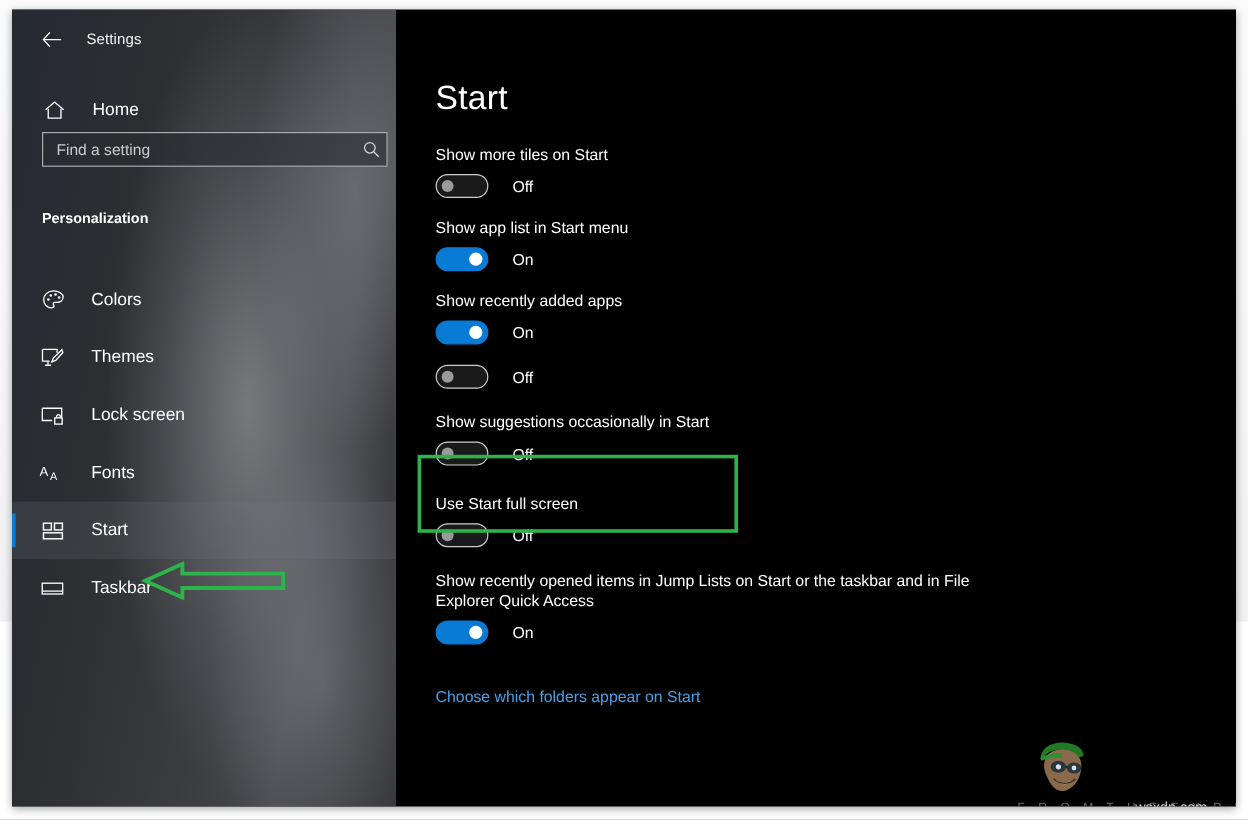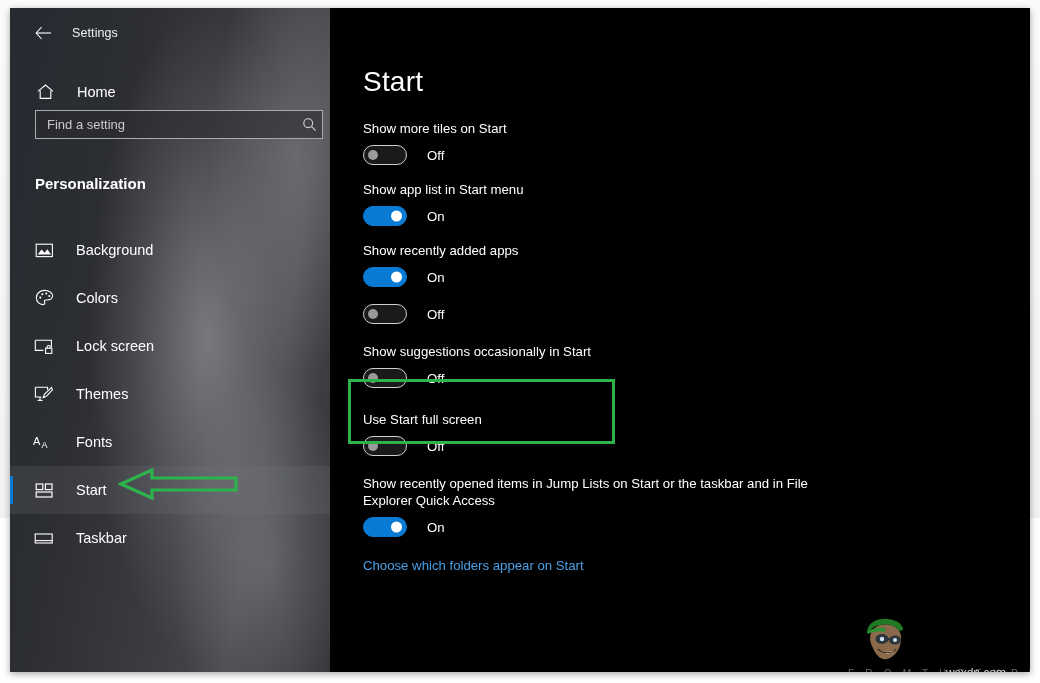--- a/index.html
+++ b/index.html
@@ -114,21 +114,21 @@
   .search-icon {
     width: 26px; height: 100%;
     display: flex; align-items: center; justify-content: center;
     color: #d4d5d7;
     flex: none;
   }
 
   .section-title {
     position: absolute;
     left: 25px; top: 167px;
-    font-size: 15px;
+    font-size: 12px;
     font-weight: bold;
     color: #ffffff;
   }
 
   .nav { position: absolute; left: 0; top: 218px; width: 320px; }
   .nav-item {
     position: relative;
     height: 48px;
     display: flex;
     align-items: center;
@@ -233,21 +233,21 @@
   .toggle-state {
     margin-left: 20px;
     font-size: 13.2px;
     color: #ffffff;
   }
   .link {
     display: inline-block;
     font-size: 13.2px;
     color: #4aa0e6;
     text-decoration: none;
-    margin-top: 5px;
+    margin-top: 20px;
   }
 
   
   .highlight-box {
     position: absolute;
     left: 338px; top: 371px;
     width: 267px; height: 65px;
     border: 3px solid #2eb24c;
     box-sizing: border-box;
     pointer-events: none;
@@ -316,67 +316,58 @@
               <circle cx="6.2" cy="6.2" r="4.4" fill="none" stroke="#d4d5d7" stroke-width="1.1"></circle>
               <line x1="9.4" y1="9.4" x2="13.6" y2="13.6" stroke="#d4d5d7" stroke-width="1.1"></line>
             </svg>
           </span>
         </div>
 
         <div class="section-title">Personalization</div>
 
         <div class="nav">
 
-          <div class="nav-item">
-            <span class="nav-icon">
-              <svg width="19" height="17" viewBox="0 0 19 17">
-                <rect x="1.2" y="2.2" width="16.2" height="12.4" fill="none" stroke="#ffffff" stroke-width="1.1"></rect>
-                <path d="M2.6 12.6 L6.6 7.4 L9.6 10.8 L12.4 7.2 L16 12.6 Z" fill="#ffffff"></path>
-              </svg>
-            </span>
-            <span class="nav-label">Background</span>
-          </div>
 
           <div class="nav-item">
             <span class="nav-icon">
               <svg width="19" height="18" viewBox="0 0 19 18">
                 <path d="M9.5 1.4 C4.9 1.4 1.4 4.6 1.4 8.8 C1.4 12.6 4.3 15.6 8 15.6 C9.3 15.6 9.9 14.9 9.9 14.1 C9.9 13.3 9.3 12.9 9.3 12.2 C9.3 11.5 9.9 11 10.8 11 L12.4 11 C15.4 11 17.6 9.1 17.6 6.6 C17.6 3.7 14 1.4 9.5 1.4 Z" fill="none" stroke="#ffffff" stroke-width="1.1"></path>
                 <circle cx="5.3" cy="8.6" r="1.05" fill="#ffffff"></circle>
                 <circle cx="7.3" cy="5.2" r="1.05" fill="#ffffff"></circle>
                 <circle cx="11.3" cy="4.5" r="1.05" fill="#ffffff"></circle>
                 <circle cx="14.3" cy="7.0" r="1.05" fill="#ffffff"></circle>
               </svg>
             </span>
             <span class="nav-label">Colors</span>
-          </div>
-
-          <div class="nav-item">
-            <span class="nav-icon">
-              <svg width="20" height="17" viewBox="0 0 20 17">
-                <path d="M1.3 2.2 L17.4 2.2 L17.4 9.6" fill="none" stroke="#ffffff" stroke-width="1.1"></path>
-                <path d="M1.3 2.2 L1.3 12.4 L9.4 12.4" fill="none" stroke="#ffffff" stroke-width="1.1"></path>
-                <rect x="11.6" y="10.2" width="6.2" height="5.2" fill="none" stroke="#ffffff" stroke-width="1.1"></rect>
-                <path d="M13.2 10.2 L13.2 8.6 A1.6 1.6 0 0 1 16.2 8.6 L16.2 10.2" fill="none" stroke="#ffffff" stroke-width="1.1"></path>
-              </svg>
-            </span>
-            <span class="nav-label">Lock screen</span>
           </div>
 
           <div class="nav-item">
             <span class="nav-icon">
               <svg width="20" height="18" viewBox="0 0 20 18">
                 <path d="M1.4 2.2 L13.6 2.2 L13.6 5.0" fill="none" stroke="#ffffff" stroke-width="1.1"></path>
                 <path d="M1.4 2.2 L1.4 12.0 L7.4 12.0" fill="none" stroke="#ffffff" stroke-width="1.1"></path>
                 <line x1="6.0" y1="12.0" x2="6.0" y2="15.2" stroke="#ffffff" stroke-width="1.1"></line>
                 <line x1="3.6" y1="15.4" x2="8.6" y2="15.4" stroke="#ffffff" stroke-width="1.1"></line>
                 <path d="M17.6 2.4 L10.4 9.4 L9.2 12.6 L12.4 11.4 L18.4 4.8 Z" fill="none" stroke="#ffffff" stroke-width="1.1"></path>
                 <path d="M9.2 12.6 L11.0 11.9" stroke="#ffffff" stroke-width="1.1"></path>
               </svg>
             </span>
             <span class="nav-label">Themes</span>
+          </div>
+
+          <div class="nav-item">
+            <span class="nav-icon">
+              <svg width="20" height="17" viewBox="0 0 20 17">
+                <path d="M1.3 2.2 L17.4 2.2 L17.4 9.6" fill="none" stroke="#ffffff" stroke-width="1.1"></path>
+                <path d="M1.3 2.2 L1.3 12.4 L9.4 12.4" fill="none" stroke="#ffffff" stroke-width="1.1"></path>
+                <rect x="11.6" y="10.2" width="6.2" height="5.2" fill="none" stroke="#ffffff" stroke-width="1.1"></rect>
+                <path d="M13.2 10.2 L13.2 8.6 A1.6 1.6 0 0 1 16.2 8.6 L16.2 10.2" fill="none" stroke="#ffffff" stroke-width="1.1"></path>
+              </svg>
+            </span>
+            <span class="nav-label">Lock screen</span>
           </div>
 
           <div class="nav-item">
             <span class="nav-icon">
               <svg width="22" height="18" viewBox="0 0 22 18">
                 <text x="0" y="12" font-family="Liberation Sans, sans-serif" font-size="11" fill="#ffffff">A</text>
                 <text x="8.6" y="15" font-family="Liberation Sans, sans-serif" font-size="9" fill="#ffffff">A</text>
               </svg>
             </span>
             <span class="nav-label">Fonts</span>

